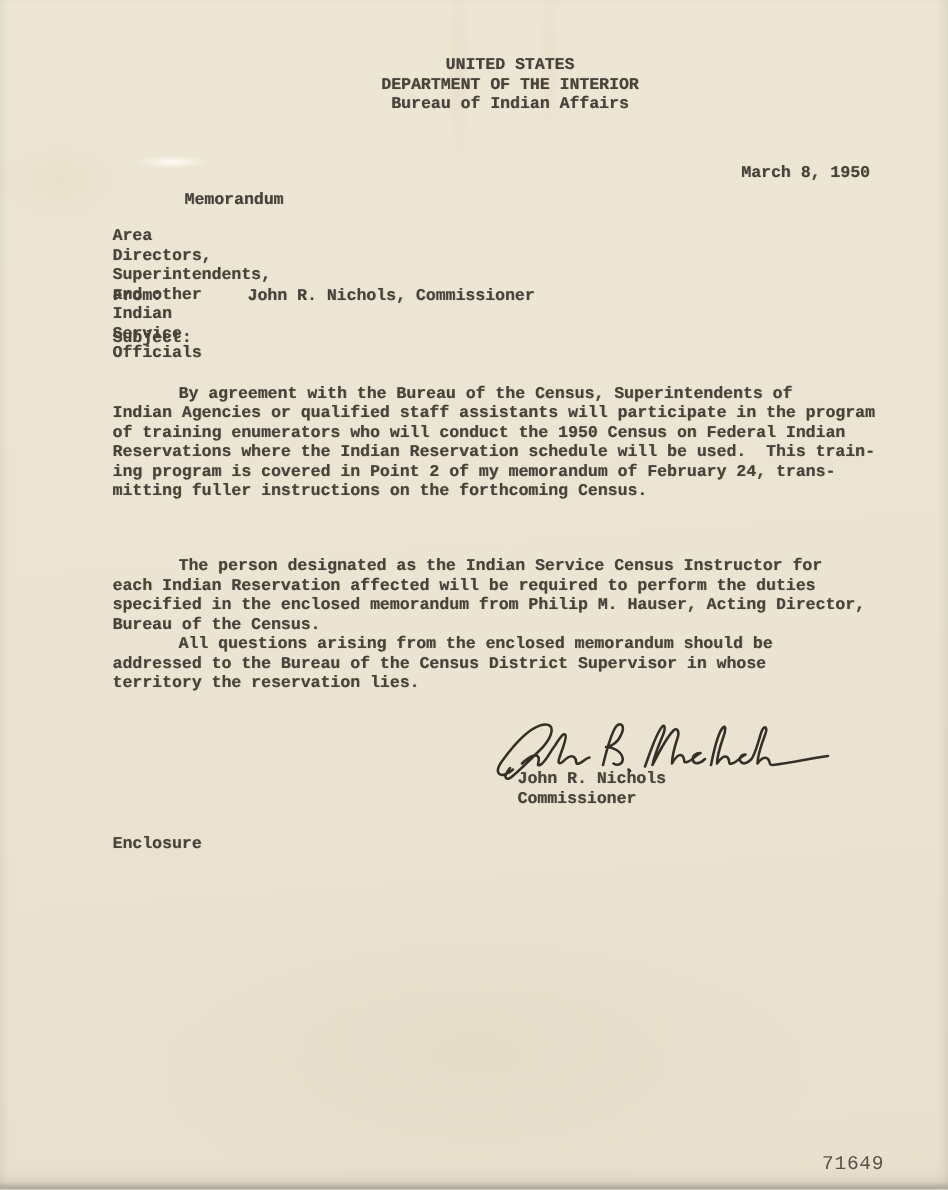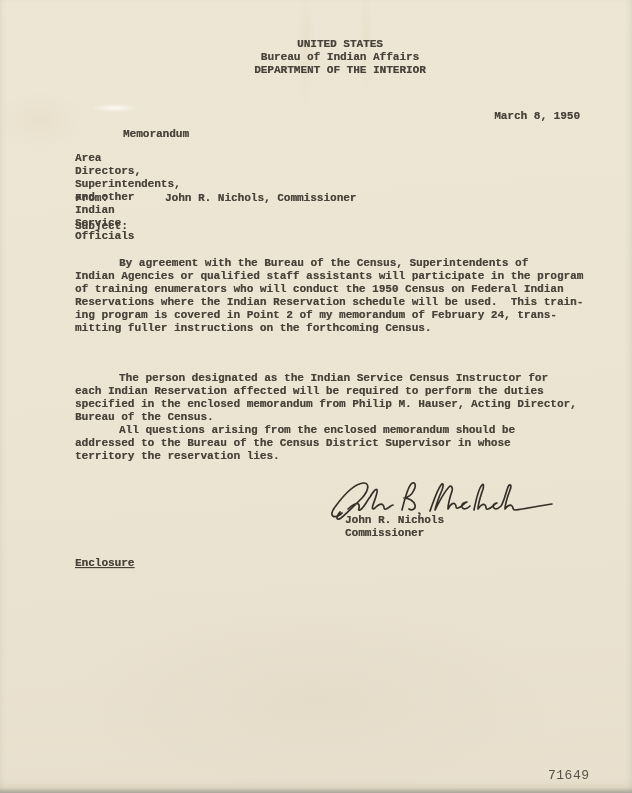--- a/index.html
+++ b/index.html
@@ -98,42 +98,41 @@
     }
     .typed-title {
       position: absolute;
       left: 345px;
       top: 527px;
     }
     .enclosure {
       position: absolute;
       left: 75px;
       top: 557px;
-      text-decoration: underline;
     }
     .stamp-number {
       position: absolute;
       left: 548px;
       top: 769px;
       font-size: 13px;
       font-weight: 400;
       letter-spacing: 0.5px;
       color: #58524a;
       text-shadow: none;
     }
   </style>
 </head>
 <body>
 
 <div class="page">
 
   <div class="letterhead">
     <div>UNITED STATES</div>
+    <div>DEPARTMENT OF THE INTERIOR</div>
     <div>Bureau of Indian Affairs</div>
-    <div>DEPARTMENT OF THE INTERIOR</div>
   </div>
 
   <div class="date-line">March 8, 1950</div>
 
   <div class="doc-type">Memorandum</div>
 
   <div class="field-row row-to">
     <span class="field-value">Area Directors, Superintendents, and other Indian Service
 Officials</span>
   </div>

